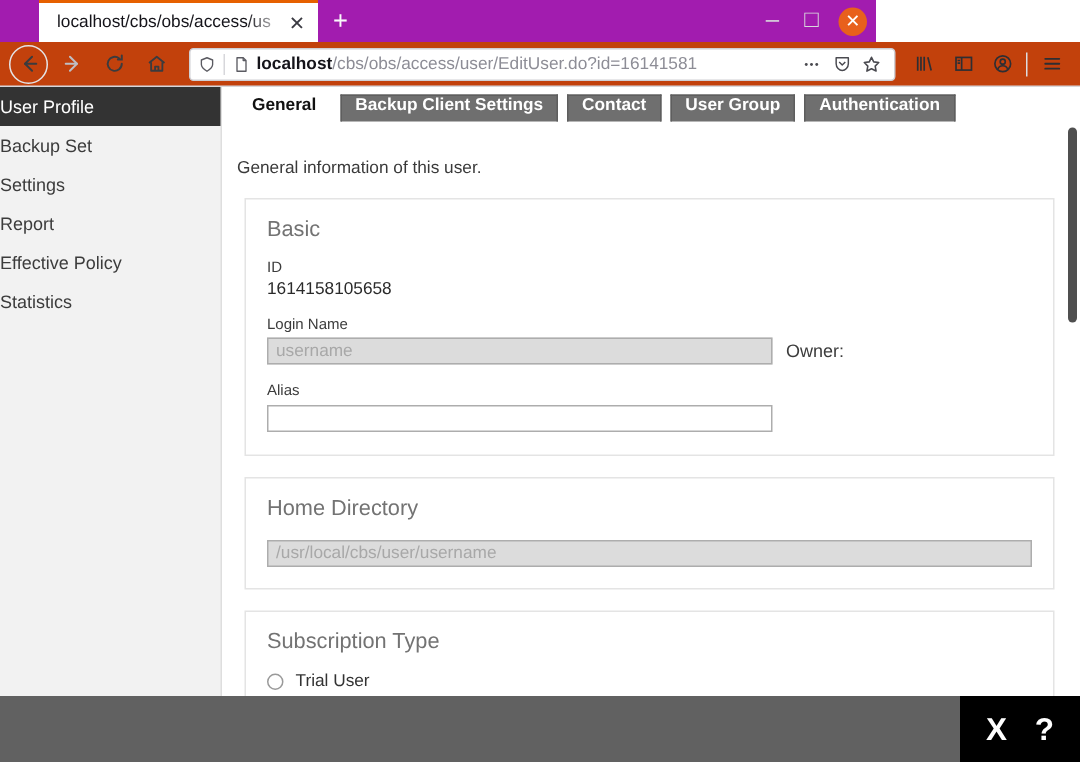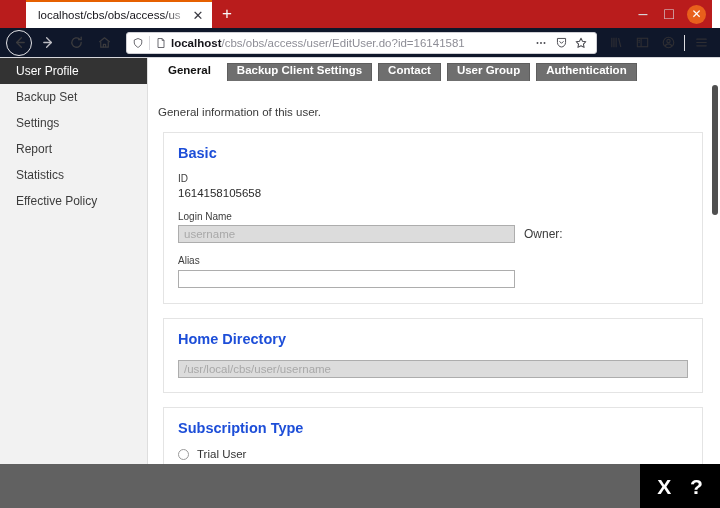--- a/index.html
+++ b/index.html
@@ -18,22 +18,22 @@
     position: relative;
     width: 720px;
     height: 508px;
     overflow: hidden;
   }
 
   
   .tabstrip {
     position: absolute;
     left: 0; top: 0;
-    width: 712px; height: 28px;
-    background: #b91c1c;
+    width: 584px; height: 28px;
+    background: #a21caf;
     display: flex;
     align-items: flex-end;
   }
   .win-gap { width: 26px; height: 28px; }
   .tab {
     position: relative;
     height: 28px;
     background: #ffffff;
     border-top: 2px solid #e66000;
     box-sizing: border-box;
@@ -84,21 +84,21 @@
     background: #e8601c;
     color: #ffffff;
     font-size: 12px;
     margin-left: 5px;
   }
 
   .navbar {
     position: absolute;
     left: 0; top: 28px;
     width: 720px; height: 30px;
-    background: #0f172a;
+    background: #c2410c;
     border-bottom: 1px solid #d7d7db;
     box-sizing: border-box;
     display: flex;
     align-items: center;
     padding: 0 6px;
   }
   .navbtn {
     width: 28px; height: 26px;
     display: flex; align-items: center; justify-content: center;
     color: #3b3b3e;
@@ -163,21 +163,21 @@
     left: 0; top: 0;
     width: 148px; height: 406px;
     background: #f2f2f2;
     border-right: 1px solid #dedede;
     box-sizing: border-box;
   }
   .side-item {
     height: 26px;
     display: flex;
     align-items: center;
-    padding-left: 16px;
+    padding-left: 0;
     font-size: 12px;
     color: #3c3c3c;
     box-sizing: border-box;
   }
   .side-item.active {
     background: #333333;
     color: #ffffff;
   }
 
   .content {
@@ -231,22 +231,22 @@
   }
   .card {
     margin: 14px 17px 0 14px;
     border: 1px solid #e4e4e4;
     background: #ffffff;
     padding: 12px 14px 14px 14px;
     box-sizing: border-box;
   }
   .card-title {
     font-size: 14.5px;
-    font-weight: 700;
-    color: #1d4ed8;
+    font-weight: 400;
+    color: #737373;
     margin: 0 0 12px 0;
   }
   .fld-label {
     font-size: 10px;
     color: #3c3c3c;
     margin-bottom: 3px;
   }
   .fld-value {
     font-size: 11.5px;
     color: #2a2a2a;
@@ -470,24 +470,24 @@
       <div class="side-item">
         <span>Backup Set</span>
       </div>
       <div class="side-item">
         <span>Settings</span>
       </div>
       <div class="side-item">
         <span>Report</span>
       </div>
       <div class="side-item">
+        <span>Effective Policy</span>
+      </div>
+      <div class="side-item">
         <span>Statistics</span>
-      </div>
-      <div class="side-item">
-        <span>Effective Policy</span>
       </div>
     </div>
 
     <div class="content">
 
       <div class="tabs">
         <div class="ctab active">
           <span>General</span>
         </div>
         <div class="ctab">

